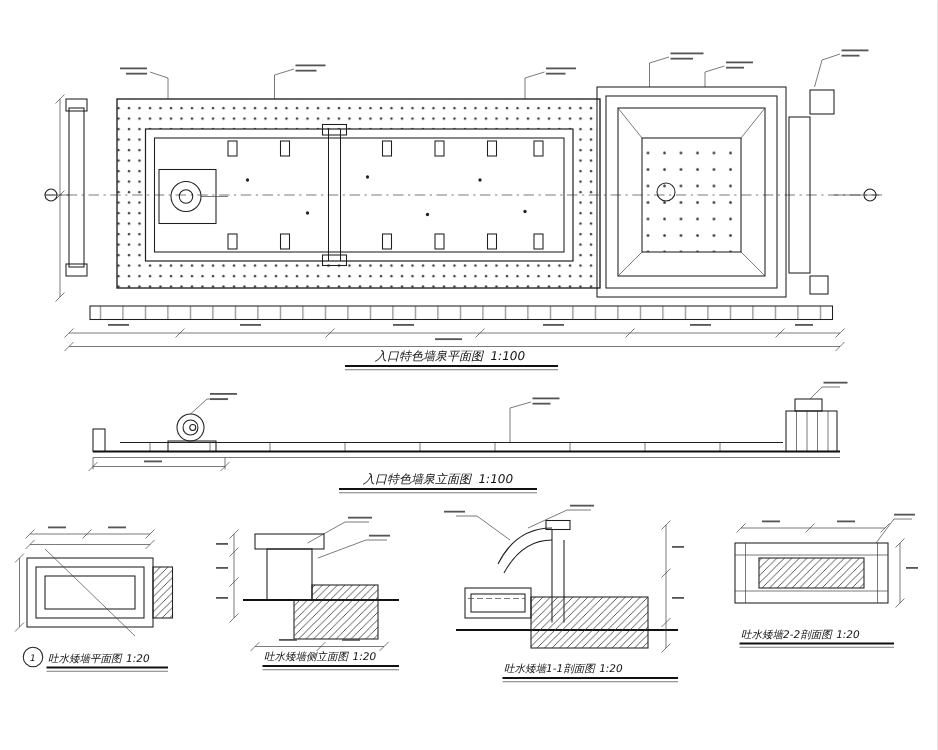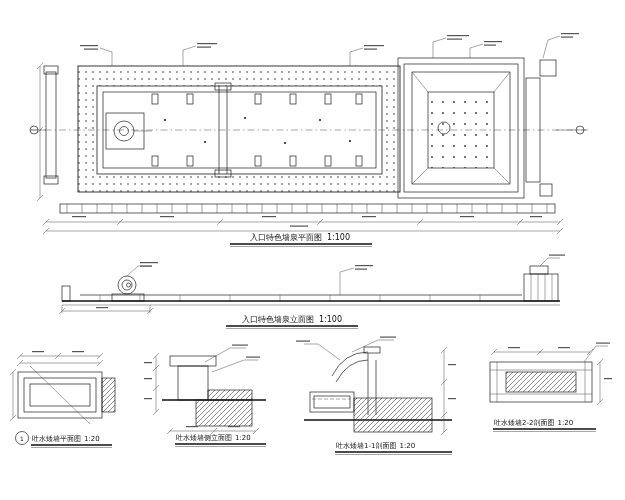--- a/index.html
+++ b/index.html
@@ -3,20 +3,21 @@
 <meta charset="utf-8">
 <style>
   html,body{margin:0;padding:0;background:#e8e8e8;}
   .sheet{
     position:relative;
     width:625px;height:500px;
     background:#ffffff;
     font-family:"DejaVu Sans","Liberation Sans",sans-serif;
     overflow:hidden;
     box-shadow:0 0 4px rgba(0,0,0,.25);
+    font-style:italic;
   }
   svg{display:block;}
   .ink{stroke:#1f1f1f;fill:none;stroke-width:0.7;}
   .thin{stroke:#3a3a3a;stroke-width:0.45;}
   .heavy{stroke:#111;stroke-width:1.4;}
   .dash{stroke-dasharray:7 3 1.5 3;}
   .greek{fill:#555;stroke:none;}
   text{fill:#111;stroke:none;font-family:"DejaVu Sans","Liberation Sans",sans-serif;}
   .title-lbl{font-size:8px;}
   .det-lbl{font-size:7px;}

